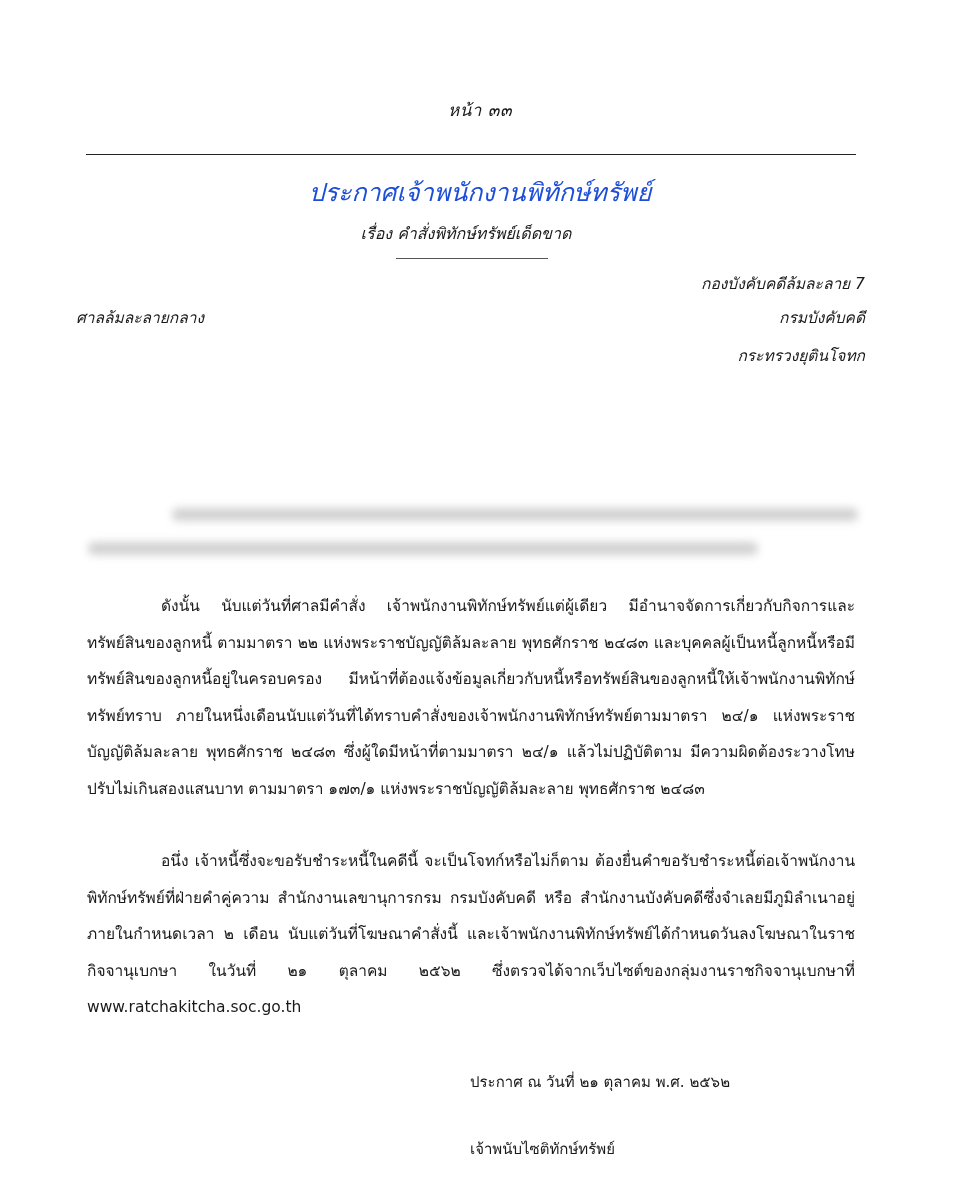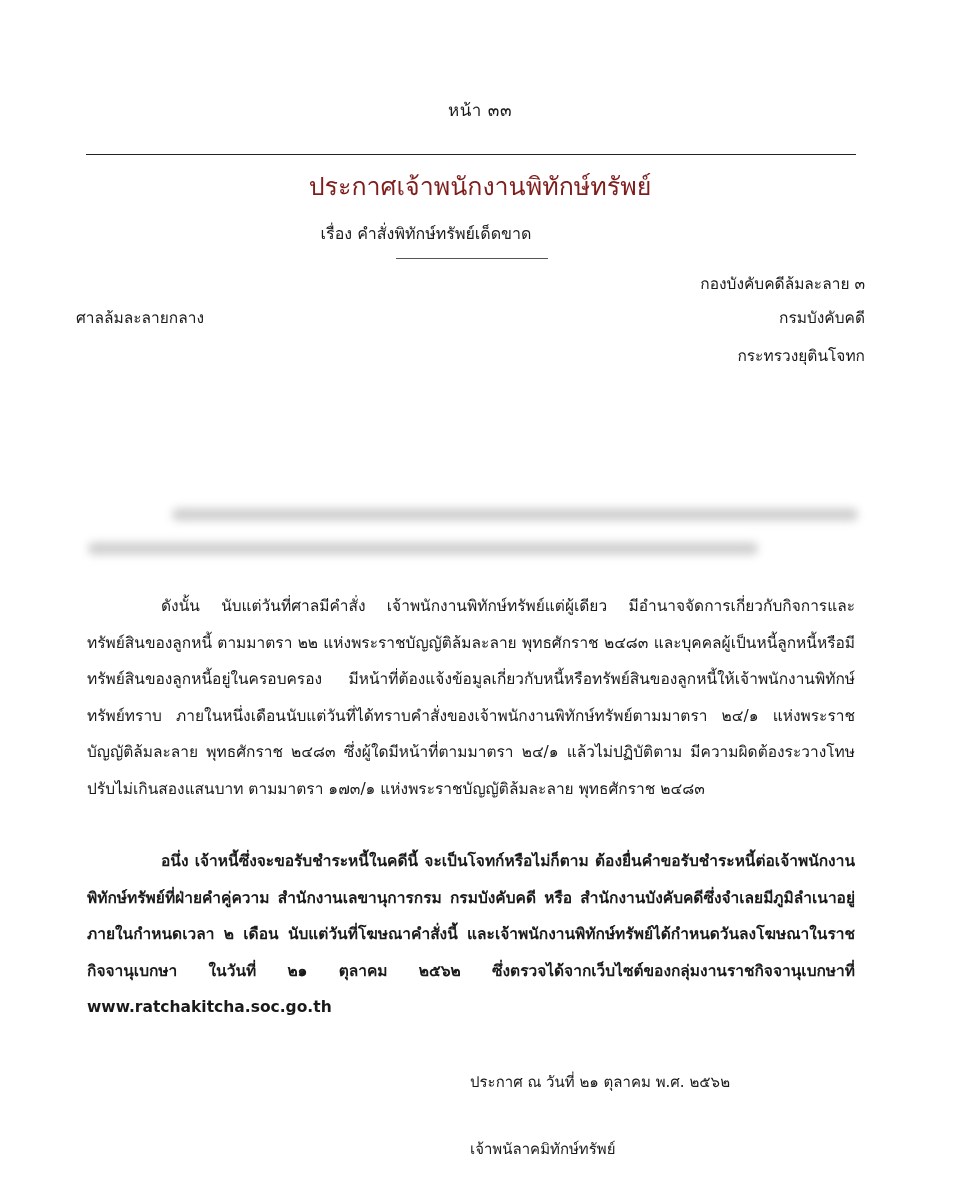--- a/index.html
+++ b/index.html
@@ -14,21 +14,21 @@
       overflow: hidden;
       font-family: "DejaVu Sans", "Liberation Sans", sans-serif;
       color: #1a1a1a;
     }
     .page {
       position: absolute;
       left: 0; top: 0;
       width: 960px;
       height: 1181px;
     }
-    .abs { position: absolute; white-space: nowrap; }
+    .abs { position: absolute; white-space: nowrap; font-style: italic; }
 
     
     .page-no {
       left: 0; width: 960px; top: 96px;
       text-align: center;
       font-size: 17px;
       letter-spacing: 0.5px;
     }
     .header-row {
       left: 86px; width: 770px; top: 124px;
@@ -39,29 +39,30 @@
     .header-row .hl { position: absolute; left: 0; top: 0; word-spacing: 12px; }
     .header-row .hc { position: absolute; left: 322px; top: 0; }
     .header-row .hr { position: absolute; right: 0; top: 0; word-spacing: 10px; }
     .header-rule {
       left: 86px; width: 770px; top: 154px;
       height: 0; border-top: 1.5px solid #222;
     }
 
     
     .title {
-      left: 0; width: 960px; top: 166px;
+      left: 0; width: 960px; top: 172px;
       text-align: center;
       font-size: 25px;
-      color: #7f1d1d;
+      color: #1d4ed8;
     }
     .subtitle {
       left: 0; width: 852px; top: 221px;
       text-align: center;
       font-size: 16px;
+      padding-left: 40px;
     }
     .title-rule {
       left: 396px; width: 152px; top: 258px;
       height: 0; border-top: 1px solid #555;
     }
 
     
     .meta { font-size: 15.5px; }
     .meta-left-1 { left: 87px; top: 271px; }
     .meta-left-2 { left: 76px; top: 305px; }
@@ -74,21 +75,21 @@
       position: absolute;
       left: 87px;
       width: 768px;
       font-size: 15.5px;
       line-height: 36.5px;
       text-align: justify;
       text-indent: 74px;
     }
     .p1 { top: 381px; }
     .p3 { top: 588px; }
-    .p4 { top: 843px; font-weight: bold; }
+    .p4 { top: 843px; }
 
     .redacted {
       position: absolute;
       left: 88px;
       top: 500px;
       width: 770px;
       height: 64px;
     }
     .redacted .bar {
       position: absolute;
@@ -119,30 +120,30 @@
 
   <div class="abs page-no">หน้า ๓๓</div>
 
   <div class="abs header-rule"></div>
 
   <div class="abs title">ประกาศเจ้าพนักงานพิทักษ์ทรัพย์</div>
   <div class="abs subtitle">เรื่อง คำสั่งพิทักษ์ทรัพย์เด็ดขาด</div>
   <div class="abs title-rule"></div>
 
   <div class="abs meta meta-left-2">ศาลล้มละลายกลาง</div>
-  <div class="abs meta meta-right-1">กองบังคับคดีล้มละลาย ๓</div>
+  <div class="abs meta meta-right-1">กองบังคับคดีล้มละลาย 7</div>
   <div class="abs meta meta-right-2">กรมบังคับคดี</div>
   <div class="abs meta meta-right-3">กระทรวงยุตินโจทก</div>
 
 
   <div class="redacted">
     <div class="bar b1"></div>
     <div class="bar b2"></div>
   </div>
 
   <div class="para p3">ดังนั้น นับแต่วันที่ศาลมีคำสั่ง เจ้าพนักงานพิทักษ์ทรัพย์แต่ผู้เดียว มีอำนาจจัดการเกี่ยวกับกิจการและทรัพย์สินของลูกหนี้ ตามมาตรา ๒๒ แห่งพระราชบัญญัติล้มละลาย พุทธศักราช ๒๔๘๓ และบุคคลผู้เป็นหนี้ลูกหนี้หรือมีทรัพย์สินของลูกหนี้อยู่ในครอบครอง มีหน้าที่ต้องแจ้งข้อมูลเกี่ยวกับหนี้หรือทรัพย์สินของลูกหนี้ให้เจ้าพนักงานพิทักษ์ทรัพย์ทราบ ภายในหนึ่งเดือนนับแต่วันที่ได้ทราบคำสั่งของเจ้าพนักงานพิทักษ์ทรัพย์ตามมาตรา ๒๔/๑ แห่งพระราชบัญญัติล้มละลาย พุทธศักราช ๒๔๘๓ ซึ่งผู้ใดมีหน้าที่ตามมาตรา ๒๔/๑ แล้วไม่ปฏิบัติตาม มีความผิดต้องระวางโทษปรับไม่เกินสองแสนบาท ตามมาตรา ๑๗๓/๑ แห่งพระราชบัญญัติล้มละลาย พุทธศักราช ๒๔๘๓</div>
 
   <div class="para p4">อนึ่ง เจ้าหนี้ซึ่งจะขอรับชำระหนี้ในคดีนี้ จะเป็นโจทก์หรือไม่ก็ตาม ต้องยื่นคำขอรับชำระหนี้ต่อเจ้าพนักงานพิทักษ์ทรัพย์ที่ฝ่ายคำคู่ความ สำนักงานเลขานุการกรม กรมบังคับคดี หรือ สำนักงานบังคับคดีซึ่งจำเลยมีภูมิลำเนาอยู่ ภายในกำหนดเวลา ๒ เดือน นับแต่วันที่โฆษณาคำสั่งนี้ และเจ้าพนักงานพิทักษ์ทรัพย์ได้กำหนดวันลงโฆษณาในราชกิจจานุเบกษา ในวันที่ ๒๑ ตุลาคม ๒๕๖๒ ซึ่งตรวจได้จากเว็บไซต์ของกลุ่มงานราชกิจจานุเบกษาที่ www.ratchakitcha.soc.go.th</div>
 
   <div class="sign sign-1">ประกาศ ณ วันที่ ๒๑ ตุลาคม พ.ศ. ๒๕๖๒</div>
-  <div class="sign sign-3">เจ้าพนัลาคมิทักษ์ทรัพย์</div>
+  <div class="sign sign-3">เจ้าพนับไซติทักษ์ทรัพย์</div>
 
 </div>
 
 </body></html>

